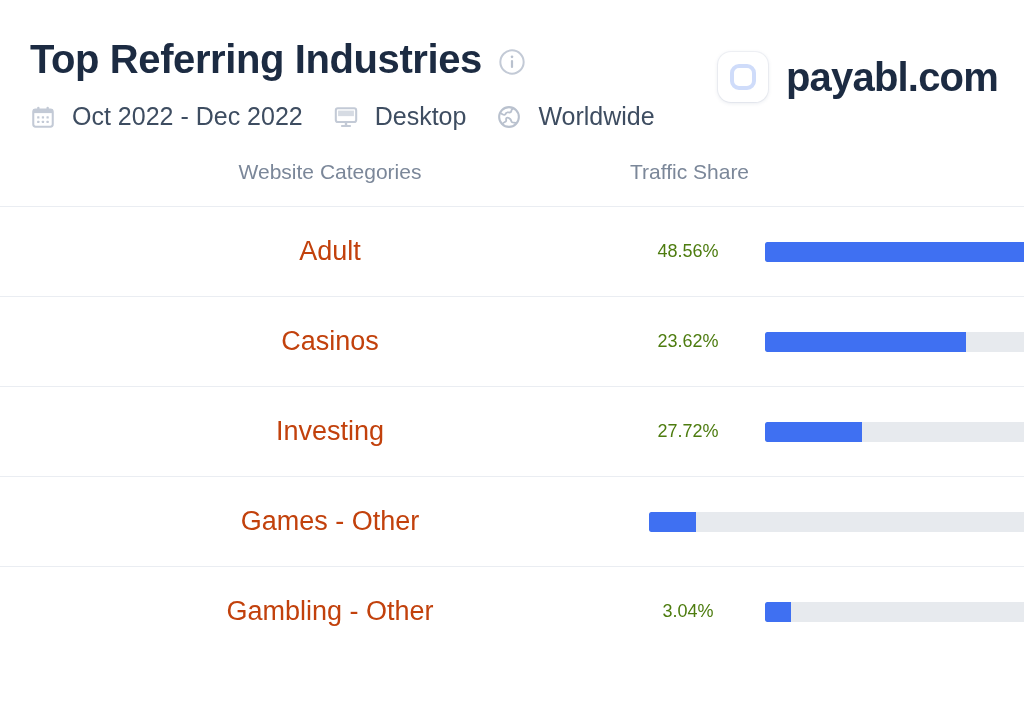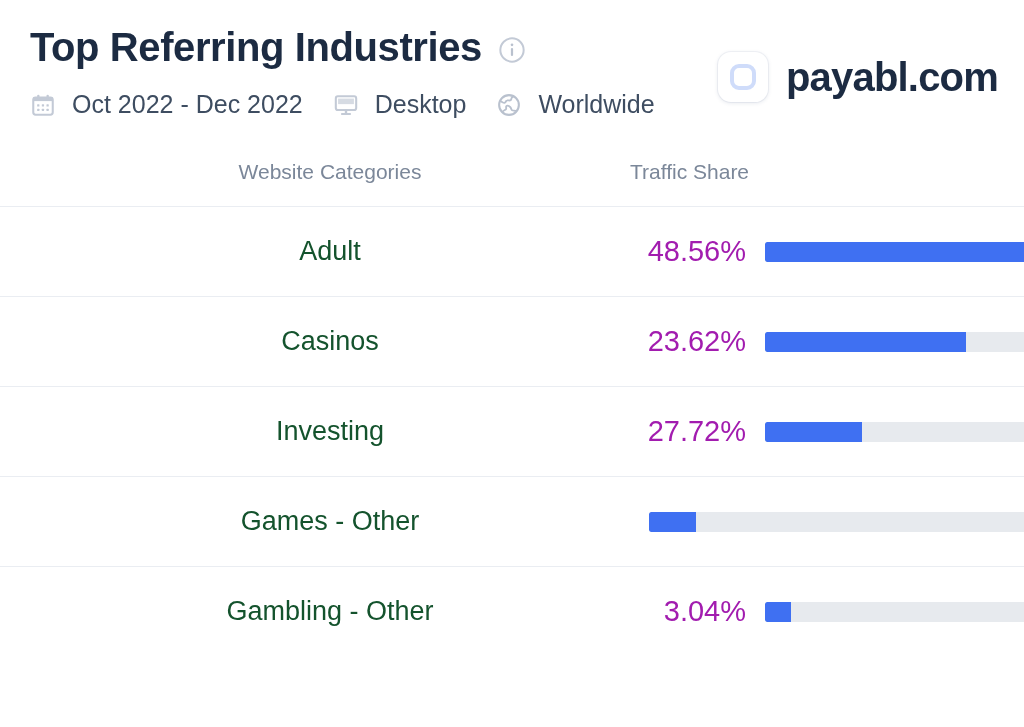--- a/index.html
+++ b/index.html
@@ -19,21 +19,21 @@
     position: relative;
     width: 1024px;
     height: 727px;
     overflow: hidden;
     background: #ffffff;
   }
 
   
   .header {
     position: relative;
-    padding: 26px 0 0 30px;
+    padding: 38px 0 0 30px;
     height: 160px;
     box-sizing: border-box;
   }
 
   .title-row {
     display: flex;
     align-items: center;
     gap: 16px;
   }
 
@@ -155,31 +155,31 @@
     display: flex;
     align-items: center;
   }
   .th {
     font-size: 21px;
     color: #7b8799;
     font-weight: 400;
   }
   .cat-link {
     font-size: 27px;
-    color: #14532d;
+    color: #c2410c;
     font-weight: 400;
     text-decoration: none;
     white-space: nowrap;
   }
   .pct {
-    font-size: 29px;
-    color: #a21caf;
+    font-size: 18px;
+    color: #4d7c0f;
     font-weight: 400;
     width: 116px;
-    text-align: right;
+    text-align: center;
     flex: 0 0 116px;
     white-space: nowrap;
   }
   .bar-track {
     margin-left: 19px;
     height: 20px;
     width: 426px;
     flex: 0 0 426px;
     background: #e7eaee;
     border-radius: 2px;

